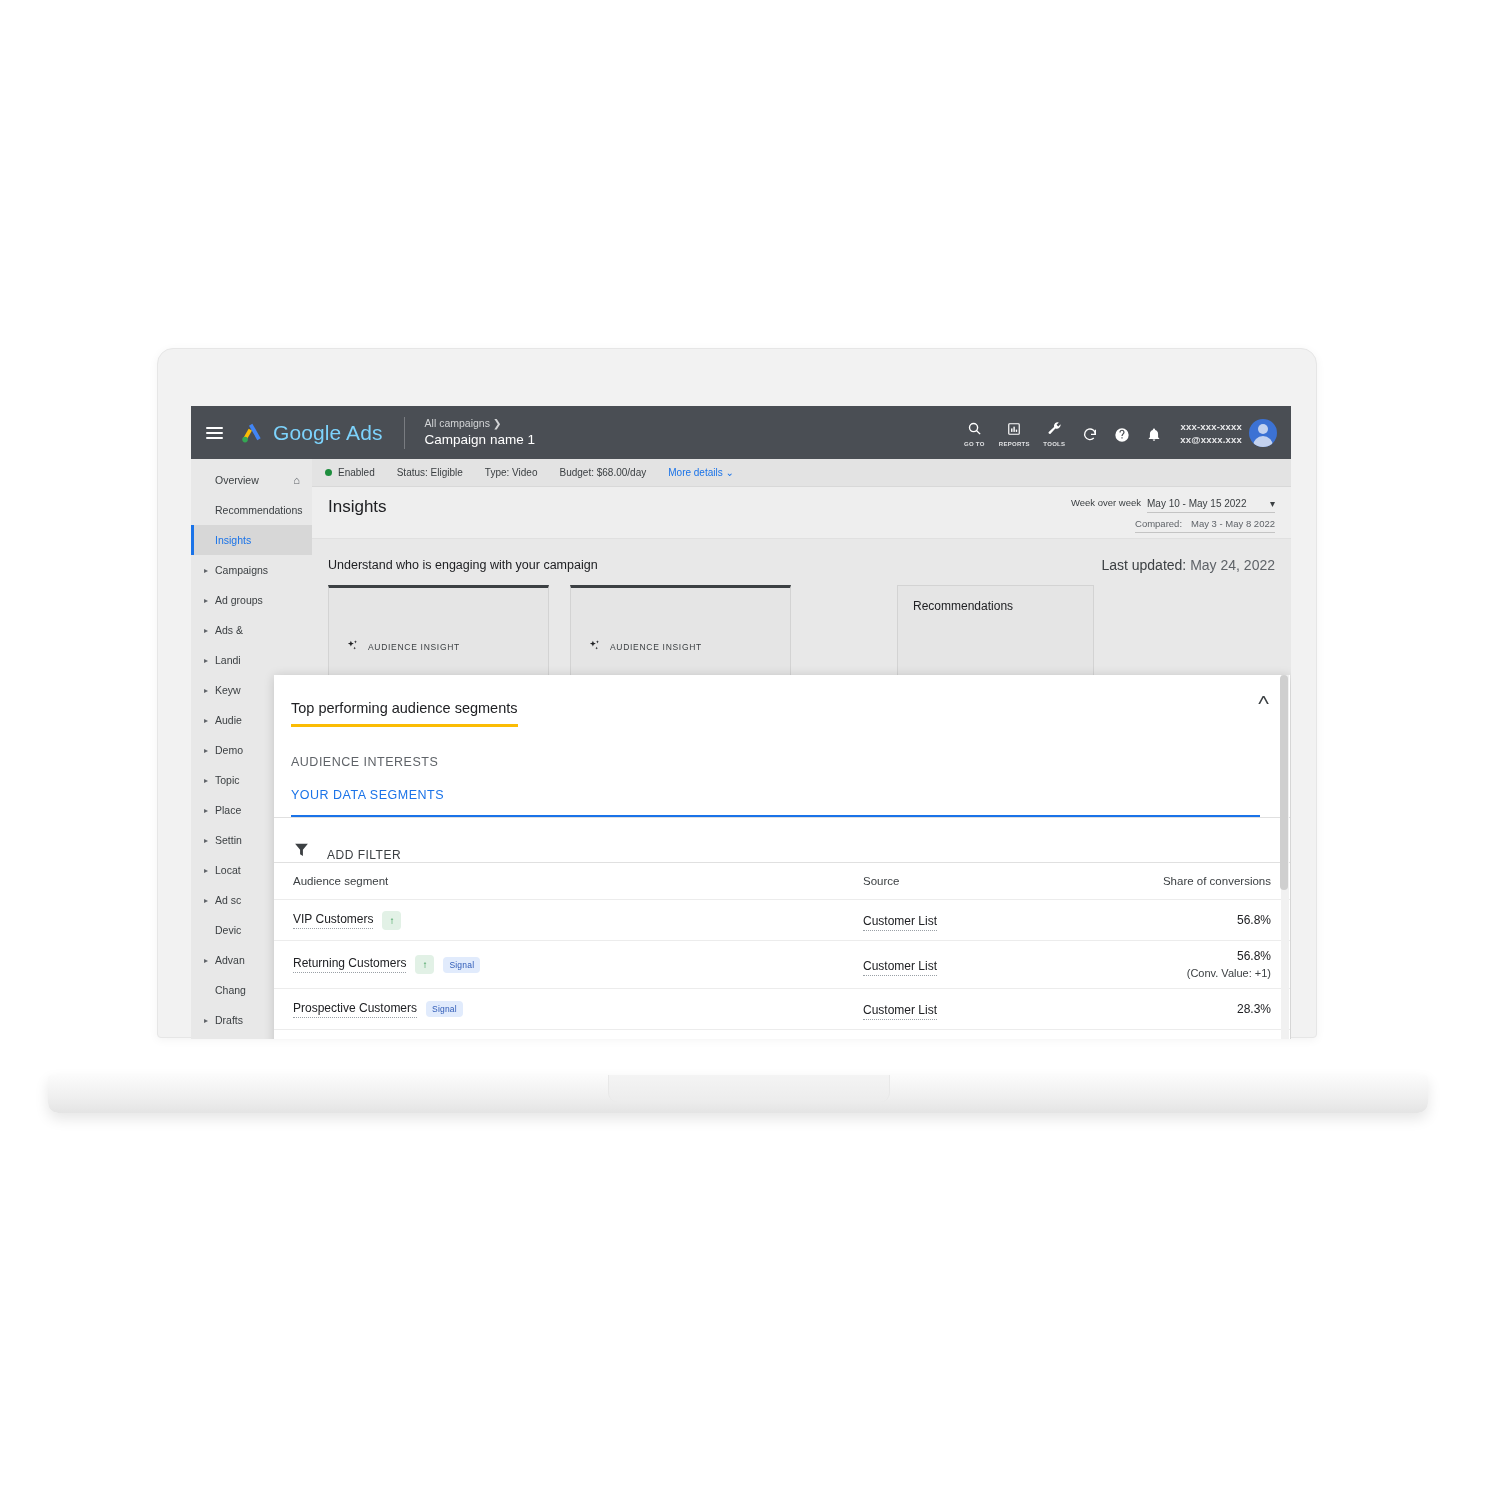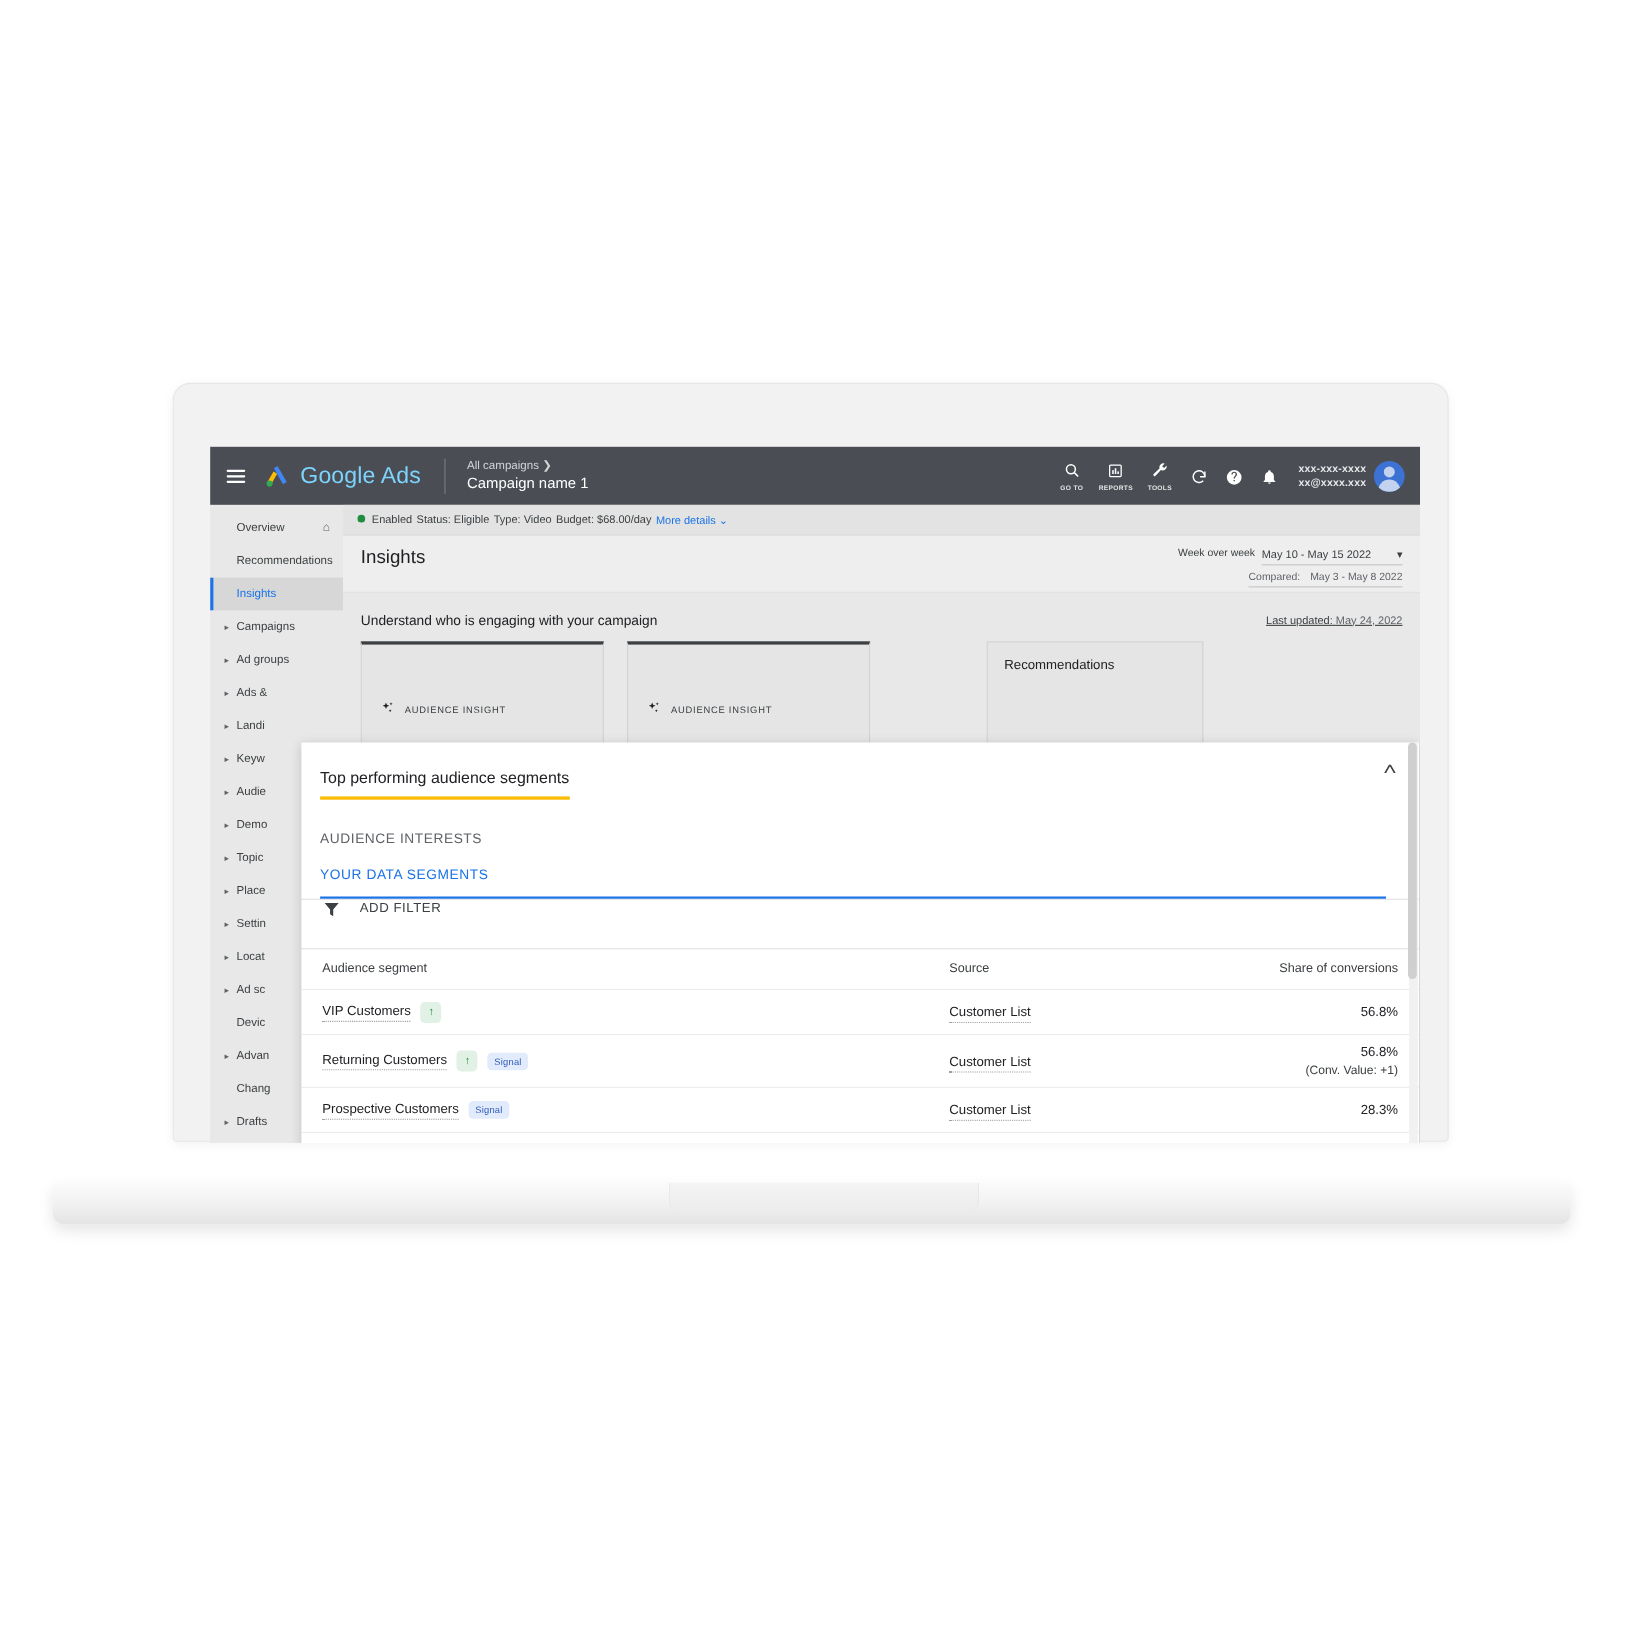--- a/index.html
+++ b/index.html
@@ -128,21 +128,21 @@
   }
 
   
   #main {
     position: absolute; left: 121px; top: 53px;
     width: 979px; height: 580px; background: #e8e8e8;
   }
   #statusbar {
     height: 28px; background: #e3e3e3; border-bottom: 1px solid #d8d8d8;
     display: flex; align-items: center; font-size: 10px; color: #3c4043;
-    padding-left: 13px; gap: 4px;
+    padding-left: 13px; gap: 22px;
   }
   .dot-enabled {
     width: 7px; height: 7px; border-radius: 50%;
     background: #1e8e3e; display: inline-block; margin-right: 6px;
   }
   #more-details { color: #1a73e8; cursor: pointer; }
 
   #pagehead {
     height: 52px; background: #eeeeee; display: flex;
     align-items: flex-start; padding: 10px 16px 0 16px;
@@ -161,21 +161,21 @@
   }
   .dr-row2 {
     font-size: 9.5px; color: #5f6368; margin-top: 5px;
     border-bottom: 1px solid #c4c4c4; padding-bottom: 3px;
     display: inline-flex; gap: 9px;
   }
 
   #content-area { padding: 18px 16px 0 16px; }
   #understand-row { display: flex; align-items: center; }
   #understand-title { font-size: 12.5px; color: #202124; }
-  #last-updated { margin-left: auto; font-size: 10px; color: #3c4043; text-decoration: underline; }
+  #last-updated { margin-left: auto; font-size: 14px; color: #3c4043; }
   #last-updated em { font-style: normal; color: #5f6368; }
 
   #cards-row { display: flex; gap: 21px; margin-top: 12px; }
   .ins-card {
     width: 221px; height: 150px; background: #e5e5e5;
     border: 1px solid #d3d3d3; border-top: 3px solid #3c4043;
     padding: 14px 0 0 17px;
   }
   .ins-label {
     font-size: 8.5px; color: #3c4043; letter-spacing: .7px;
@@ -212,21 +212,21 @@
   }
   .tab {
     font-size: 12.5px; letter-spacing: .5px; color: #5f6368;
     padding: 6px 12px 13px 0; margin-right: 30px; cursor: pointer;
   }
   .tab.active {
     color: #1a73e8; border-bottom: 2.5px solid #1a73e8;
     margin-right: 30px; padding-right: 12px;
   }
   #filterbar {
-    display: flex; align-items: flex-start; gap: 17px;
+    display: flex; align-items: flex-end; gap: 17px;
     height: 45px; padding-left: 19px;
     border-bottom: 1px solid #e0e0e0; cursor: pointer;
   }
   #filter-label { font-size: 12px; letter-spacing: .5px; color: #3c4043; }
 
   .tbl-head, .tbl-row {
     display: flex; align-items: center;
     border-bottom: 1px solid #ececec; padding: 0 19px;
   }
   .tbl-head { height: 37px; }

